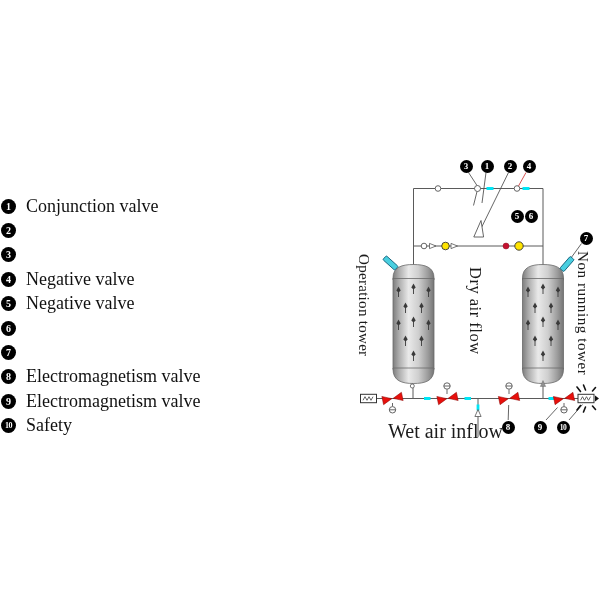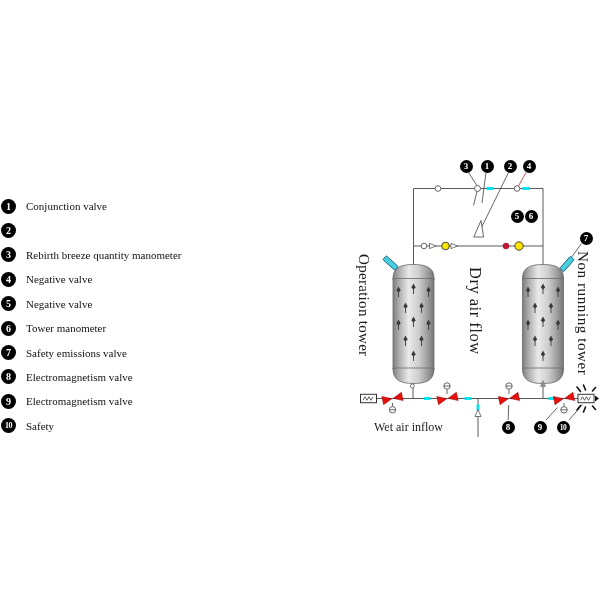--- a/index.html
+++ b/index.html
@@ -6,21 +6,21 @@
   .canvas{position:relative;width:600px;height:600px;background:#ffffff;overflow:hidden;
           font-family:"Liberation Serif","DejaVu Serif",serif;}
   .diagram-svg{position:absolute;left:0;top:0;width:600px;height:600px;}
   
   .legend{position:absolute;left:1px;top:194px;display:flex;flex-direction:column;}
   .legend-item{display:flex;align-items:center;height:24.4px;gap:10px;}
   .lnum{width:15px;height:15px;border-radius:50%;background:#000;color:#fff;flex:0 0 15px;
         display:flex;align-items:center;justify-content:center;
         font-size:10px;font-weight:bold;}
   .lnum.wide{font-size:8px;letter-spacing:-0.5px;}
-  .ltext{font-size:11px;color:#111;white-space:nowrap;}
+  .ltext{font-size:18px;color:#111;white-space:nowrap;}
   
   .co{position:absolute;width:13px;height:13px;border-radius:50%;background:#000;color:#fff;
       display:flex;align-items:center;justify-content:center;font-size:9px;font-weight:bold;}
   .co.wide{font-size:7.5px;letter-spacing:-0.5px;}
   
   .vtext{position:absolute;writing-mode:vertical-rl;text-orientation:sideways;
          color:#1c1c1c;white-space:nowrap;}
   .htext{position:absolute;color:#1c1c1c;white-space:nowrap;}
 </style>
 </head>
@@ -168,37 +168,34 @@
   <div class="legend">
     <div class="legend-item">
         <span class="lnum">1</span>
         <span class="ltext">Conjunction valve</span>
       </div>
     <div class="legend-item">
         <span class="lnum">2</span>
       </div>
     <div class="legend-item">
         <span class="lnum">3</span>
-        <span class="ltext">Rebirth breeze quantity manometer</span>
       </div>
     <div class="legend-item">
         <span class="lnum">4</span>
         <span class="ltext">Negative valve</span>
       </div>
     <div class="legend-item">
         <span class="lnum">5</span>
         <span class="ltext">Negative valve</span>
       </div>
     <div class="legend-item">
         <span class="lnum">6</span>
-        <span class="ltext">Tower manometer</span>
       </div>
     <div class="legend-item">
         <span class="lnum">7</span>
-        <span class="ltext">Safety emissions valve</span>
       </div>
     <div class="legend-item">
         <span class="lnum">8</span>
         <span class="ltext">Electromagnetism valve</span>
       </div>
     <div class="legend-item">
         <span class="lnum">9</span>
         <span class="ltext">Electromagnetism valve</span>
       </div>
     <div class="legend-item">
@@ -214,15 +211,15 @@
   <span class="co" style="left:510.5px;top:209.5px;">5</span>
   <span class="co" style="left:524.5px;top:209.5px;">6</span>
   <span class="co" style="left:579.5px;top:231.5px;">7</span>
   <span class="co" style="left:501.5px;top:420.5px;">8</span>
   <span class="co" style="left:533.5px;top:420.5px;">9</span>
   <span class="co wide" style="left:556.5px;top:420.5px;">10</span>
 
   <div class="vtext" style="left:355px;top:254px;font-size:15px;letter-spacing:0.3px;">Operation tower</div>
   <div class="vtext" style="left:465px;top:267px;font-size:16.5px;letter-spacing:0.5px;">Dry air flow</div>
   <div class="vtext" style="left:574px;top:251px;font-size:15px;letter-spacing:0.6px;">Non running tower</div>
-  <div class="htext" style="left:374px;top:420px;font-size:12px;">Wet air inflow</div>
+  <div class="htext" style="left:388px;top:420px;font-size:20px;">Wet air inflow</div>
 
 </div>
 
 </body></html>

